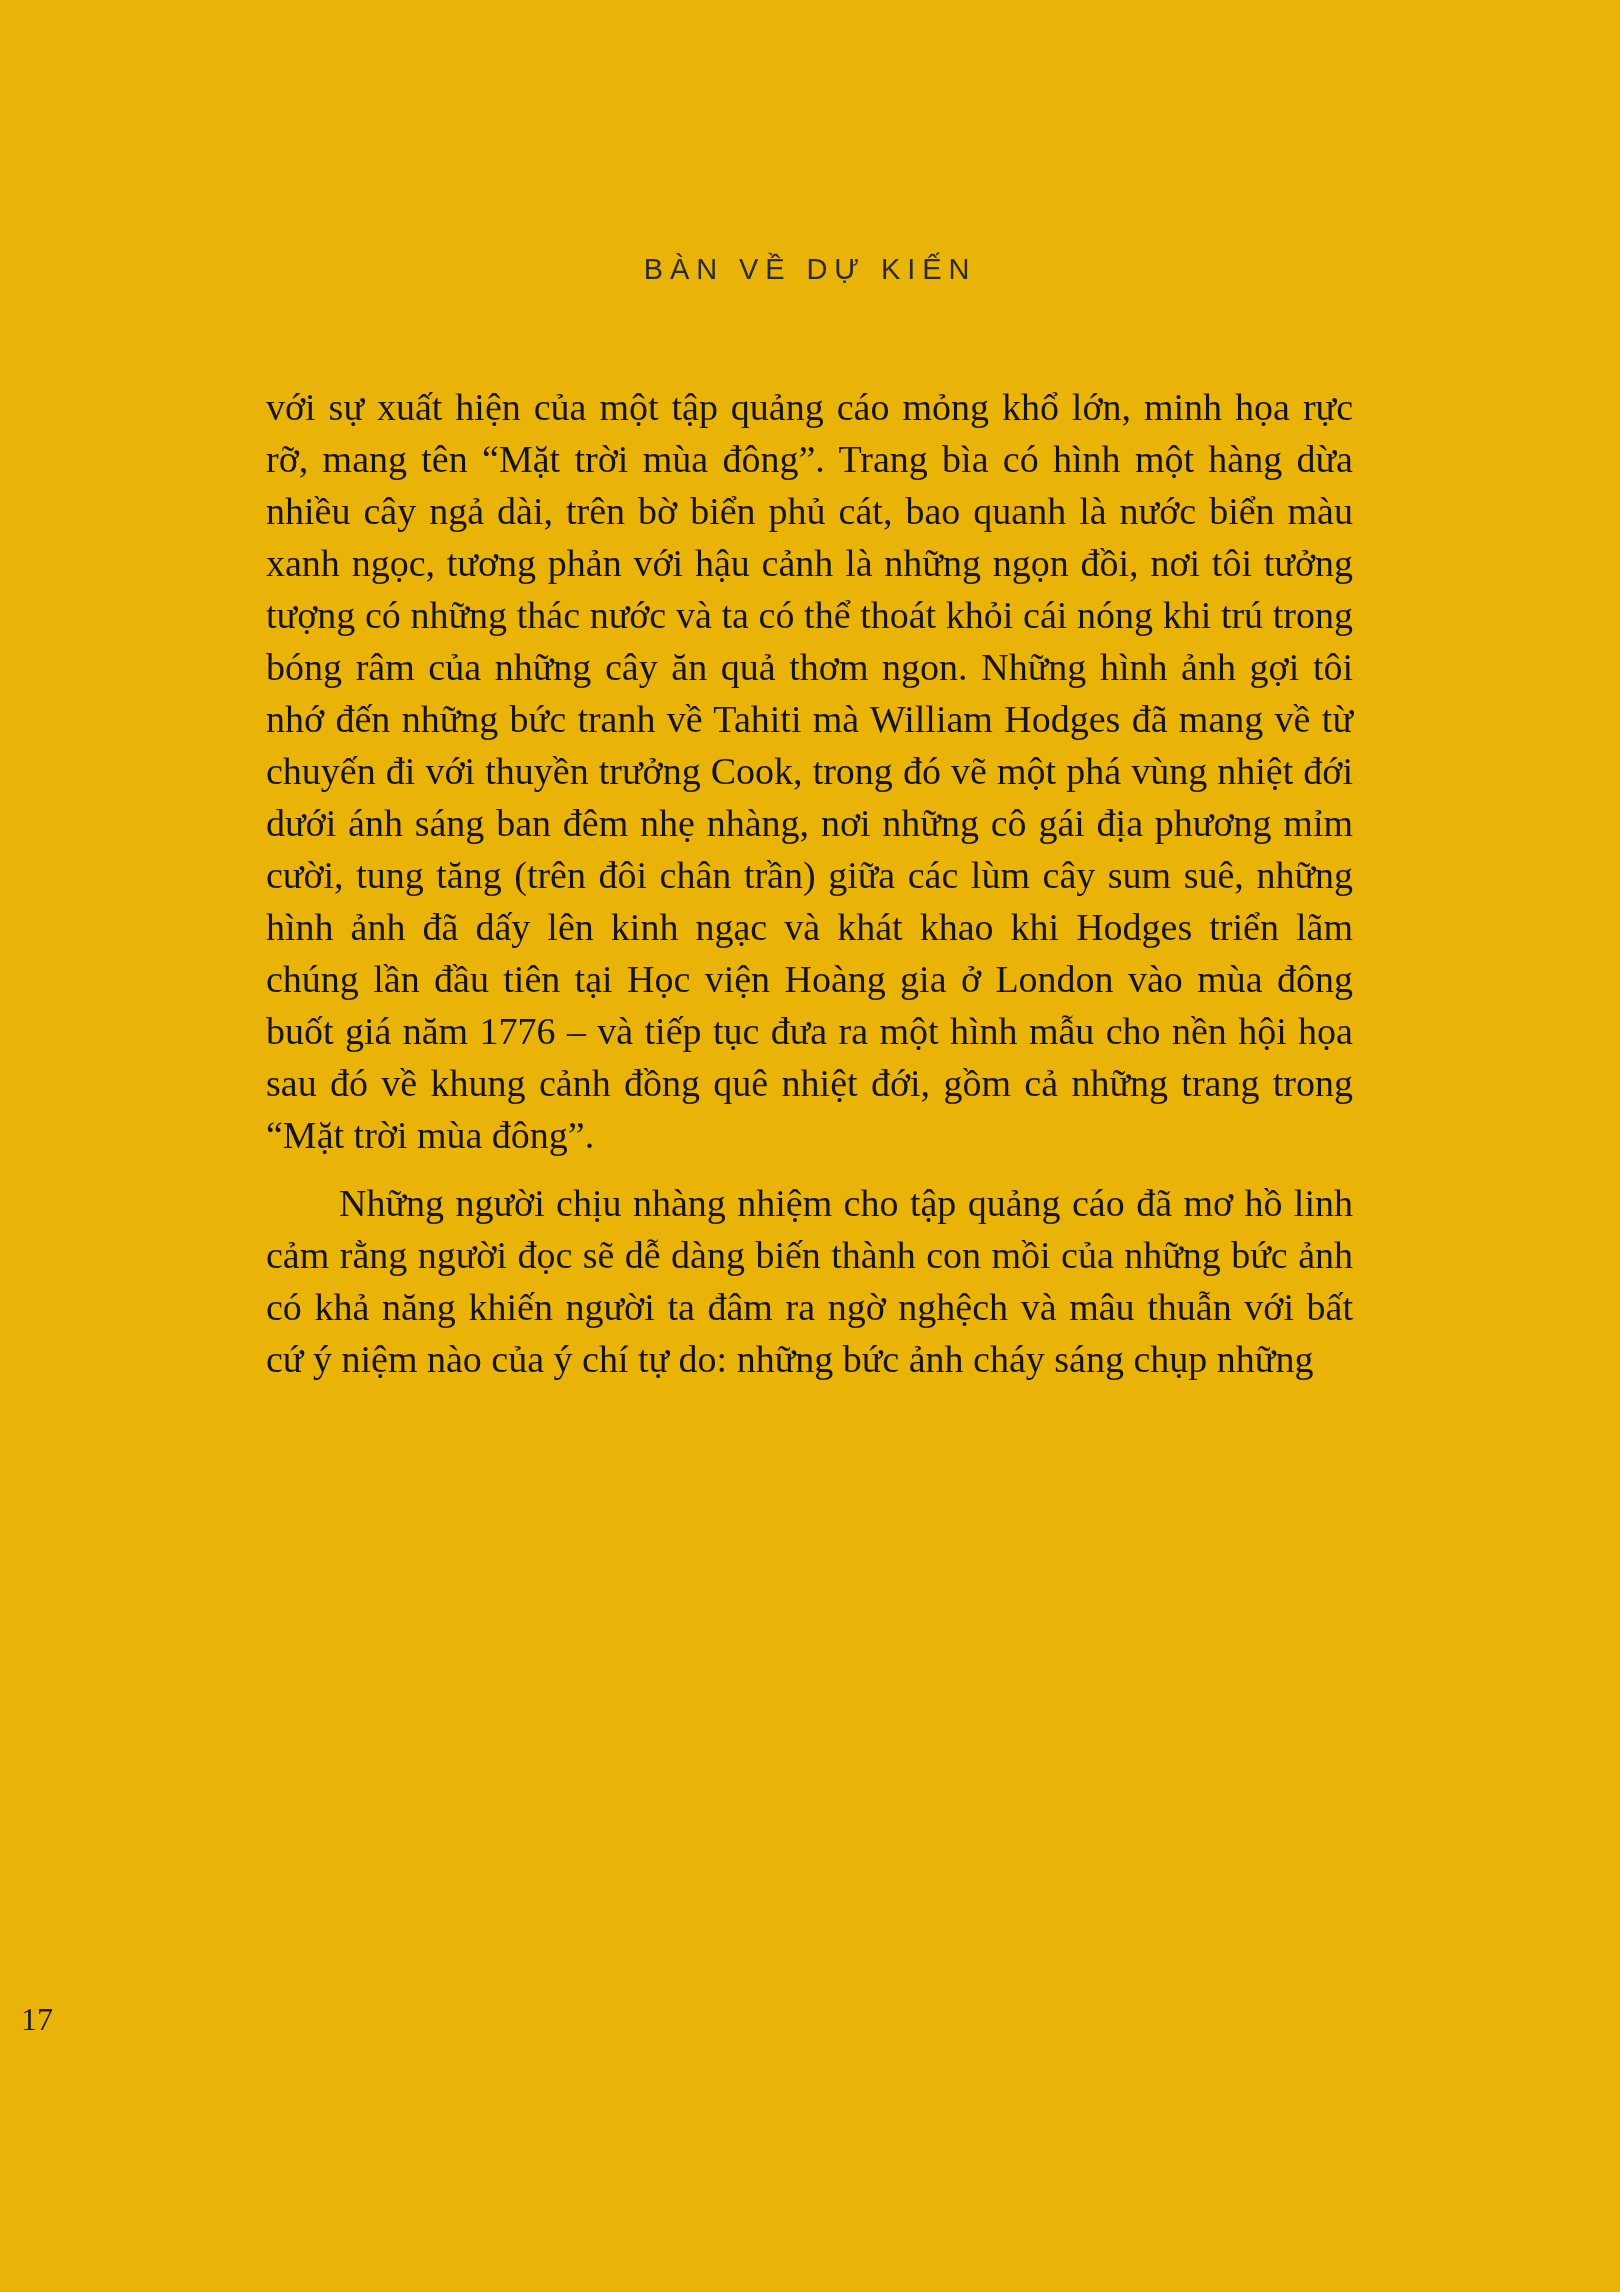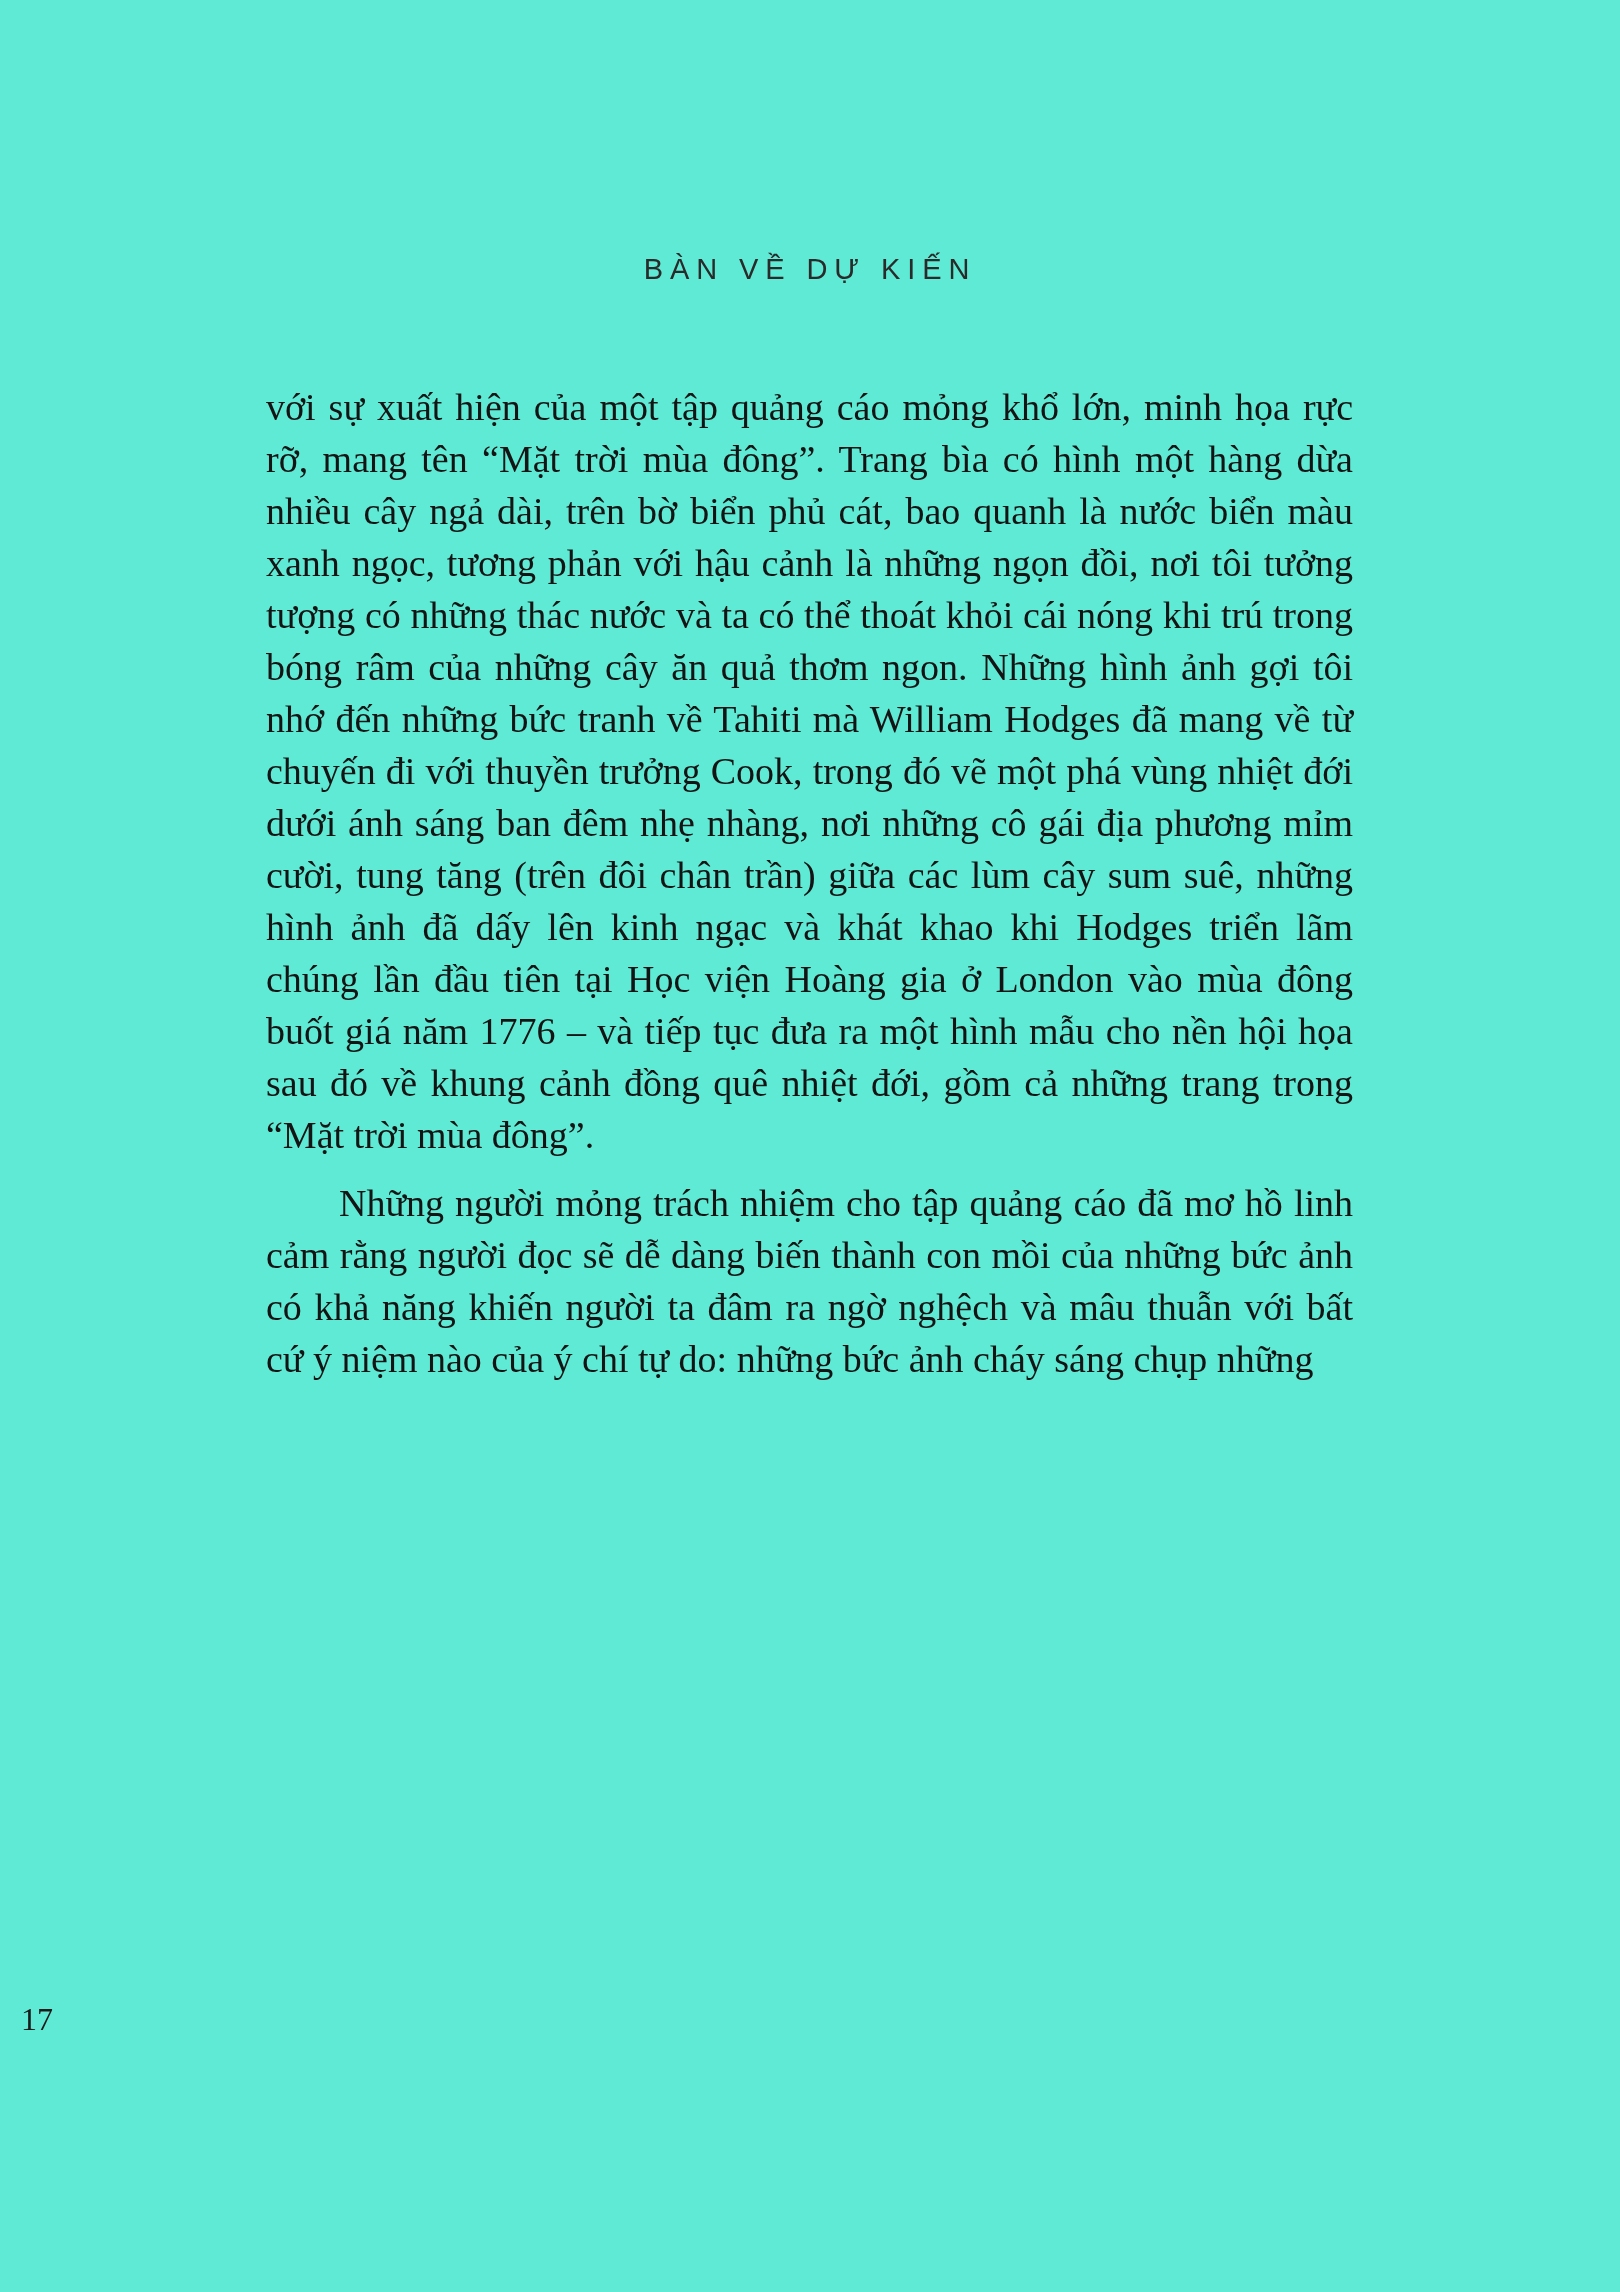--- a/index.html
+++ b/index.html
@@ -8,21 +8,21 @@
     background: #ffffff;
   }
   body {
     font-family: "Liberation Serif", "DejaVu Serif", serif;
     color: #1a1a1a;
   }
   .page {
     position: relative;
     width: 1620px;
     height: 2293px;
-    background: #5eead4;
+    background: #eab308;
     box-sizing: border-box;
     overflow: hidden;
   }
   .running-head {
     position: absolute;
     top: 253px;
     left: 0;
     width: 1620px;
     text-align: center;
     font-size: 29px;
@@ -71,19 +71,19 @@
 </style>
 </head>
 <body>
 
 <div class="page">
 
   <div class="running-head">BÀN VỀ DỰ KIẾN</div>
 
   <div class="text-block">
     <p class="para first">với sự xuất hiện của một tập quảng cáo mỏng khổ lớn, minh họa rực rỡ, mang tên “Mặt trời mùa đông”. Trang bìa có hình một hàng dừa nhiều cây ngả dài, trên bờ biển phủ cát, bao quanh là nước biển màu xanh ngọc, tương phản với hậu cảnh là những ngọn đồi, nơi tôi tưởng tượng có những thác nước và ta có thể thoát khỏi cái nóng khi trú trong bóng râm của những cây ăn quả thơm ngon. Những hình ảnh gợi tôi nhớ đến những bức tranh về Tahiti mà William Hodges đã mang về từ chuyến đi với thuyền trưởng Cook, trong đó vẽ một phá vùng nhiệt đới dưới ánh sáng ban đêm nhẹ nhàng, nơi những cô gái địa phương mỉm cười, tung tăng (trên đôi chân trần) giữa các lùm cây sum suê, những hình ảnh đã dấy lên kinh ngạc và khát khao khi Hodges triển lãm chúng lần đầu tiên tại Học viện Hoàng gia ở London vào mùa đông buốt giá năm 1776 – và tiếp tục đưa ra một hình mẫu cho nền hội họa sau đó về khung cảnh đồng quê nhiệt đới, gồm cả những trang trong “Mặt trời mùa đông”.</p>
-    <p class="para indented">Những người mỏng trách nhiệm cho tập quảng cáo đã mơ hồ linh cảm rằng người đọc sẽ dễ dàng biến thành con mồi của những bức ảnh có khả năng khiến người ta đâm ra ngờ nghệch và mâu thuẫn với bất cứ ý niệm nào của ý chí tự do: những bức ảnh cháy sáng chụp những</p>
+    <p class="para indented">Những người chịu nhàng nhiệm cho tập quảng cáo đã mơ hồ linh cảm rằng người đọc sẽ dễ dàng biến thành con mồi của những bức ảnh có khả năng khiến người ta đâm ra ngờ nghệch và mâu thuẫn với bất cứ ý niệm nào của ý chí tự do: những bức ảnh cháy sáng chụp những</p>
   </div>
 
   <div class="folio">17</div>
 
 </div>
 
 
 </body></html>

